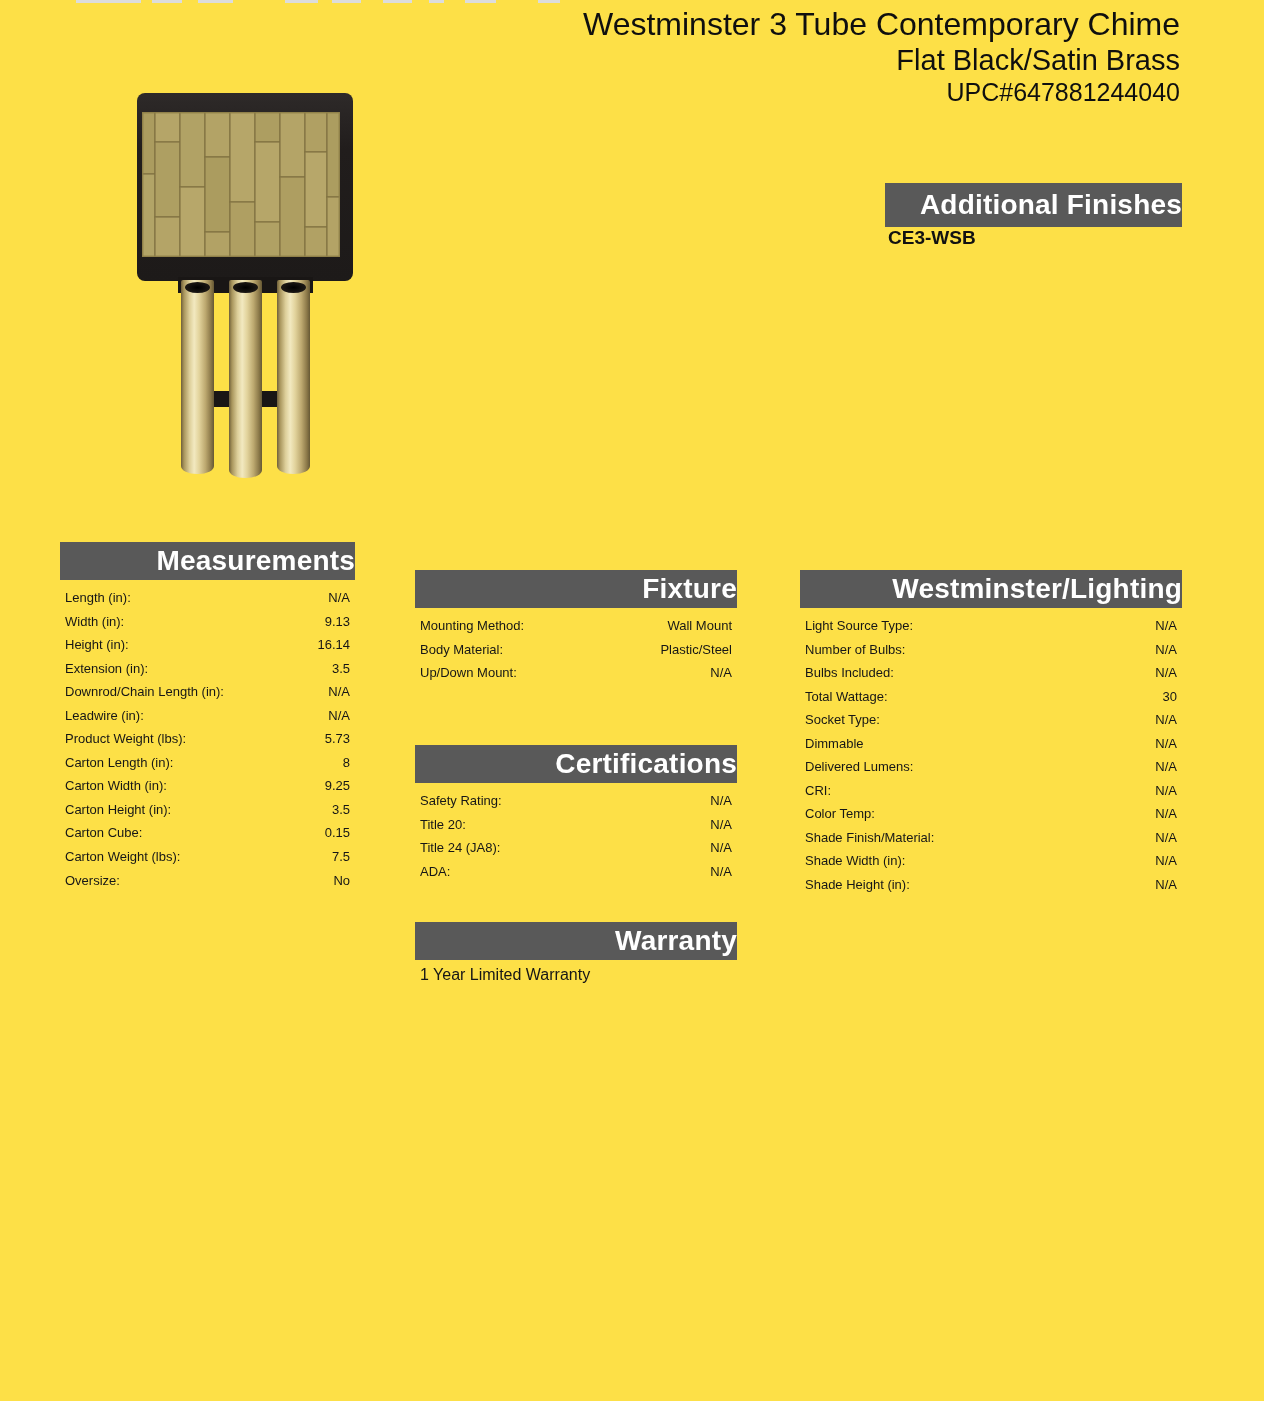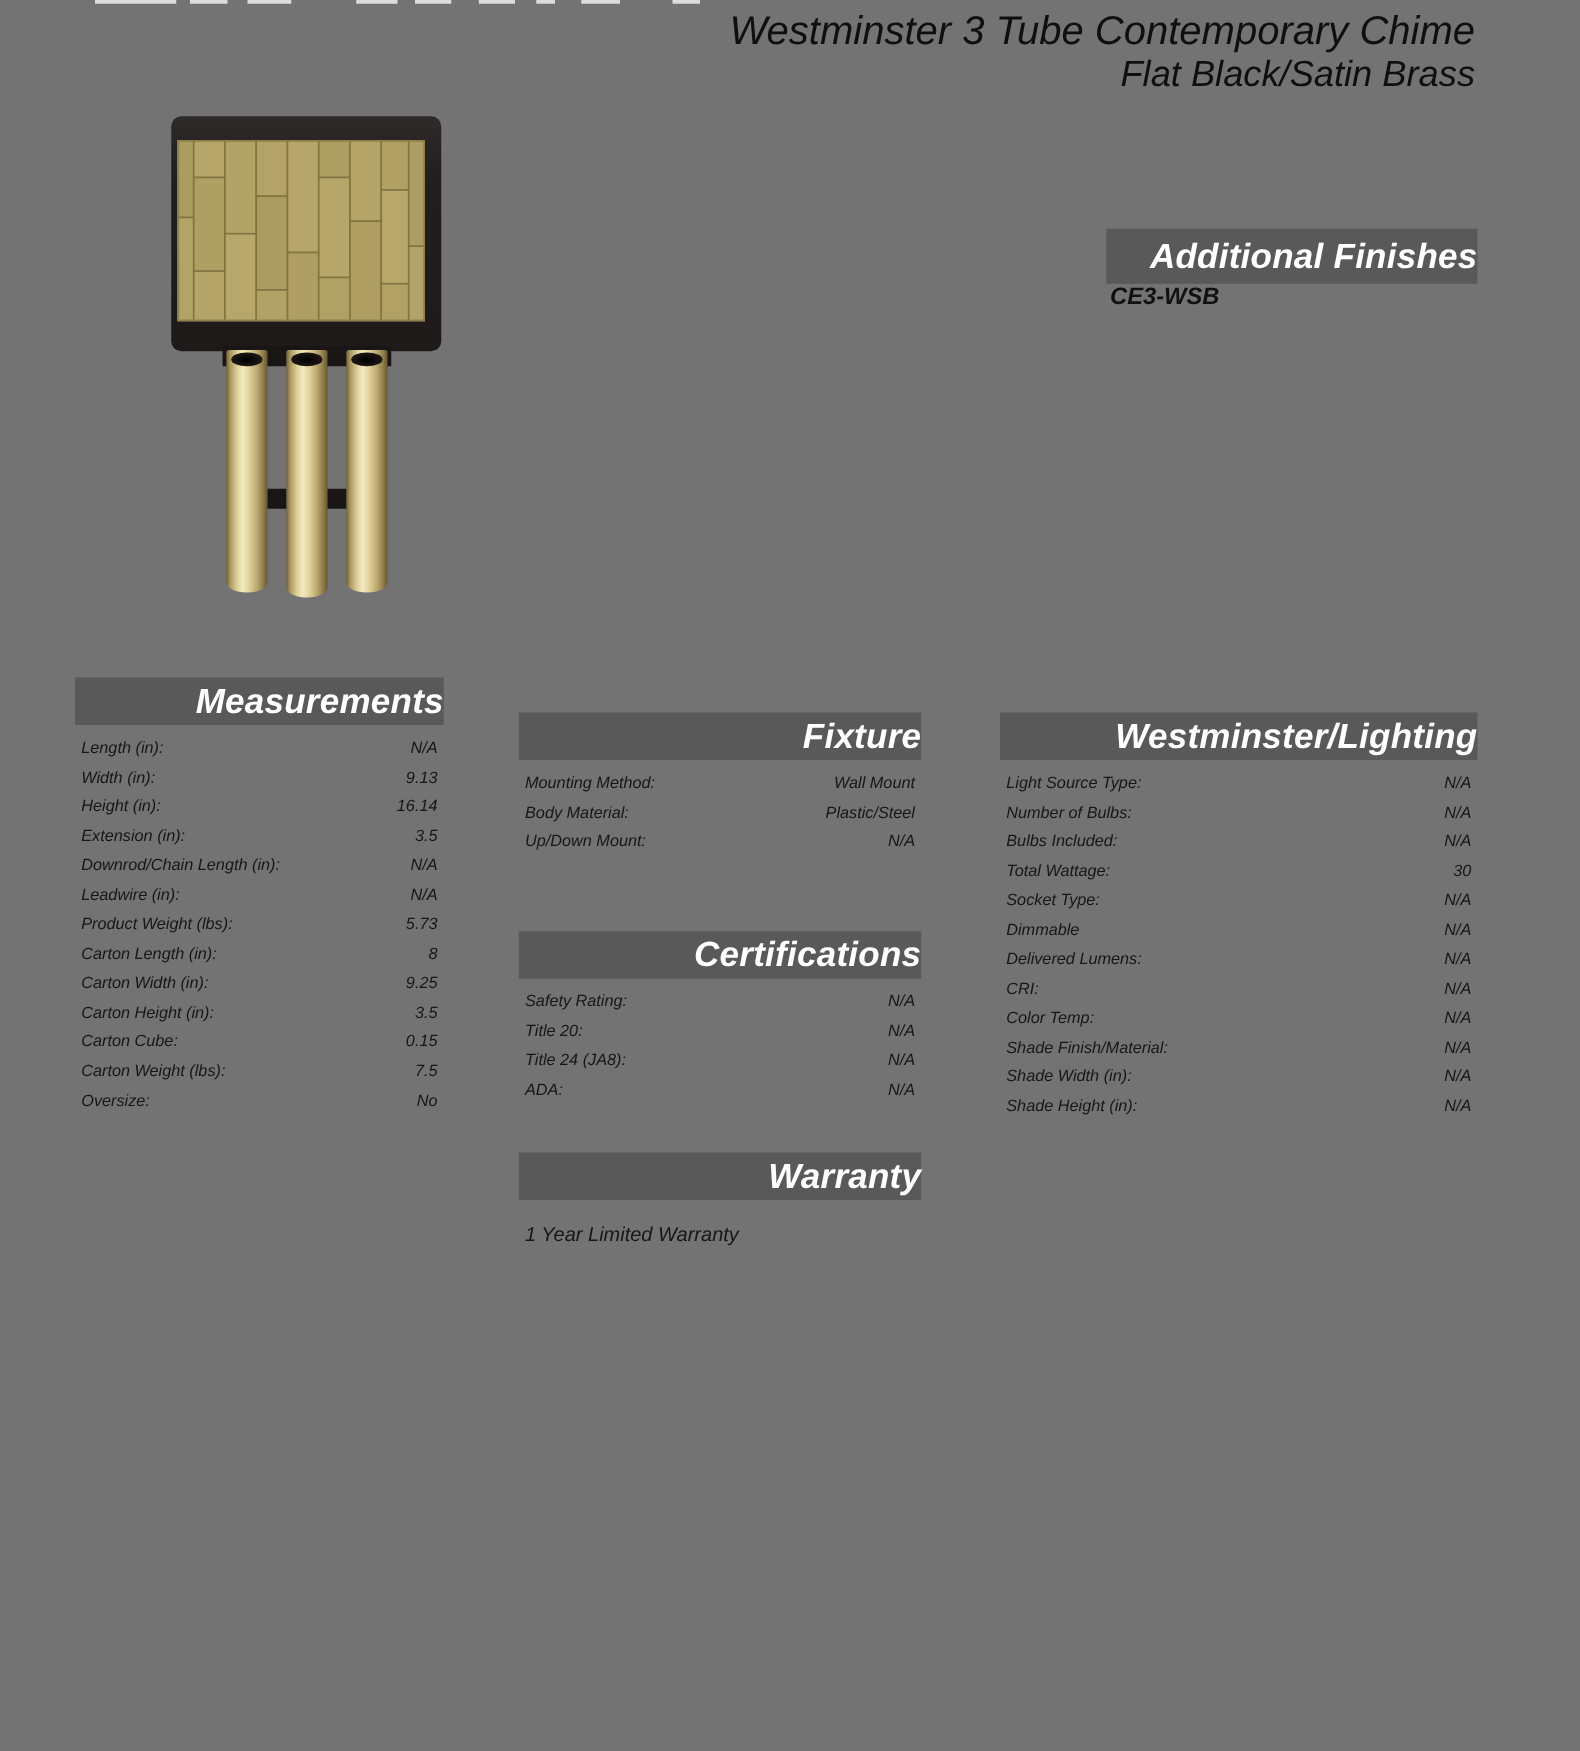--- a/index.html
+++ b/index.html
@@ -1,18 +1,18 @@
 <!DOCTYPE html>
 <html><head>
 <meta charset="utf-8">
 <style>
   html,body{margin:0;padding:0;background:#fff;}
   .page{
-    position:relative;width:1264px;height:1401px;background:#737373;overflow:hidden;
-    font-family:"Liberation Sans", sans-serif;color:#111;font-style:italic;
+    position:relative;width:1264px;height:1401px;background:#fde047;overflow:hidden;
+    font-family:"Liberation Sans", sans-serif;color:#111;
   }
   
   .frag{position:absolute;top:0;height:3px;background:#dcdcdc;}
 
   
   .doc-header{position:absolute;top:6px;right:84px;text-align:right;color:#0f0f0f;}
   .doc-title{font-size:32px;line-height:37px;white-space:nowrap;}
   .doc-finish{font-size:29px;line-height:34px;white-space:nowrap;}
   .doc-upc{font-size:25px;line-height:31px;white-space:nowrap;}
 
@@ -38,21 +38,21 @@
   .af .sec-header{height:44px;line-height:44px;}
   .spec-col{position:absolute;}
   .col-measurements{left:60px;top:542px;width:295px;}
   .col-fixture{left:415px;top:570px;width:322px;}
   .col-certifications{left:415px;top:745px;width:322px;}
   .col-warranty{left:415px;top:922px;width:322px;}
   .col-electrical{left:800px;top:570px;width:382px;}
   .spec-rows{margin-top:6px;}
   .spec-row{display:flex;justify-content:space-between;font-size:13px;line-height:23.55px;
     padding:0 5px;color:#161616;white-space:nowrap;}
-  .warranty-text{margin-top:20px;padding-left:5px;font-size:16px;color:#161616;}
+  .warranty-text{margin-top:6px;padding-left:5px;font-size:16px;color:#161616;}
 </style>
 </head>
 <body>
 
 <div class="page">
 
   <div>
     <div class="frag" style="left:76px;width:65px;"></div>
     <div class="frag" style="left:152px;width:30px;"></div>
     <div class="frag" style="left:198px;width:35px;"></div>
@@ -60,20 +60,21 @@
     <div class="frag" style="left:332px;width:29px;"></div>
     <div class="frag" style="left:383px;width:29px;"></div>
     <div class="frag" style="left:429px;width:15px;"></div>
     <div class="frag" style="left:465px;width:31px;"></div>
     <div class="frag" style="left:538px;width:22px;"></div>
   </div>
 
   <div class="doc-header">
     <div class="doc-title">Westminster 3 Tube Contemporary Chime</div>
     <div class="doc-finish">Flat Black/Satin Brass</div>
+    <div class="doc-upc">UPC#647881244040</div>
   </div>
 
   <div>
     <div class="chime-box">
       <div class="chime-panel">
         <svg width="198" height="145" viewBox="0 0 198 145" xmlns="http://www.w3.org/2000/svg">
           <rect x="0" y="0" width="198" height="145" fill="#b2a164" stroke="#d8cc96" stroke-width="2"></rect>
           <g stroke="#7f7040" stroke-width="1.3" stroke-opacity="0.85">
             <rect x="0" y="0" width="13" height="62" fill="#ab9c5f"></rect>
             <rect x="0" y="62" width="13" height="83" fill="#b2a467"></rect>

